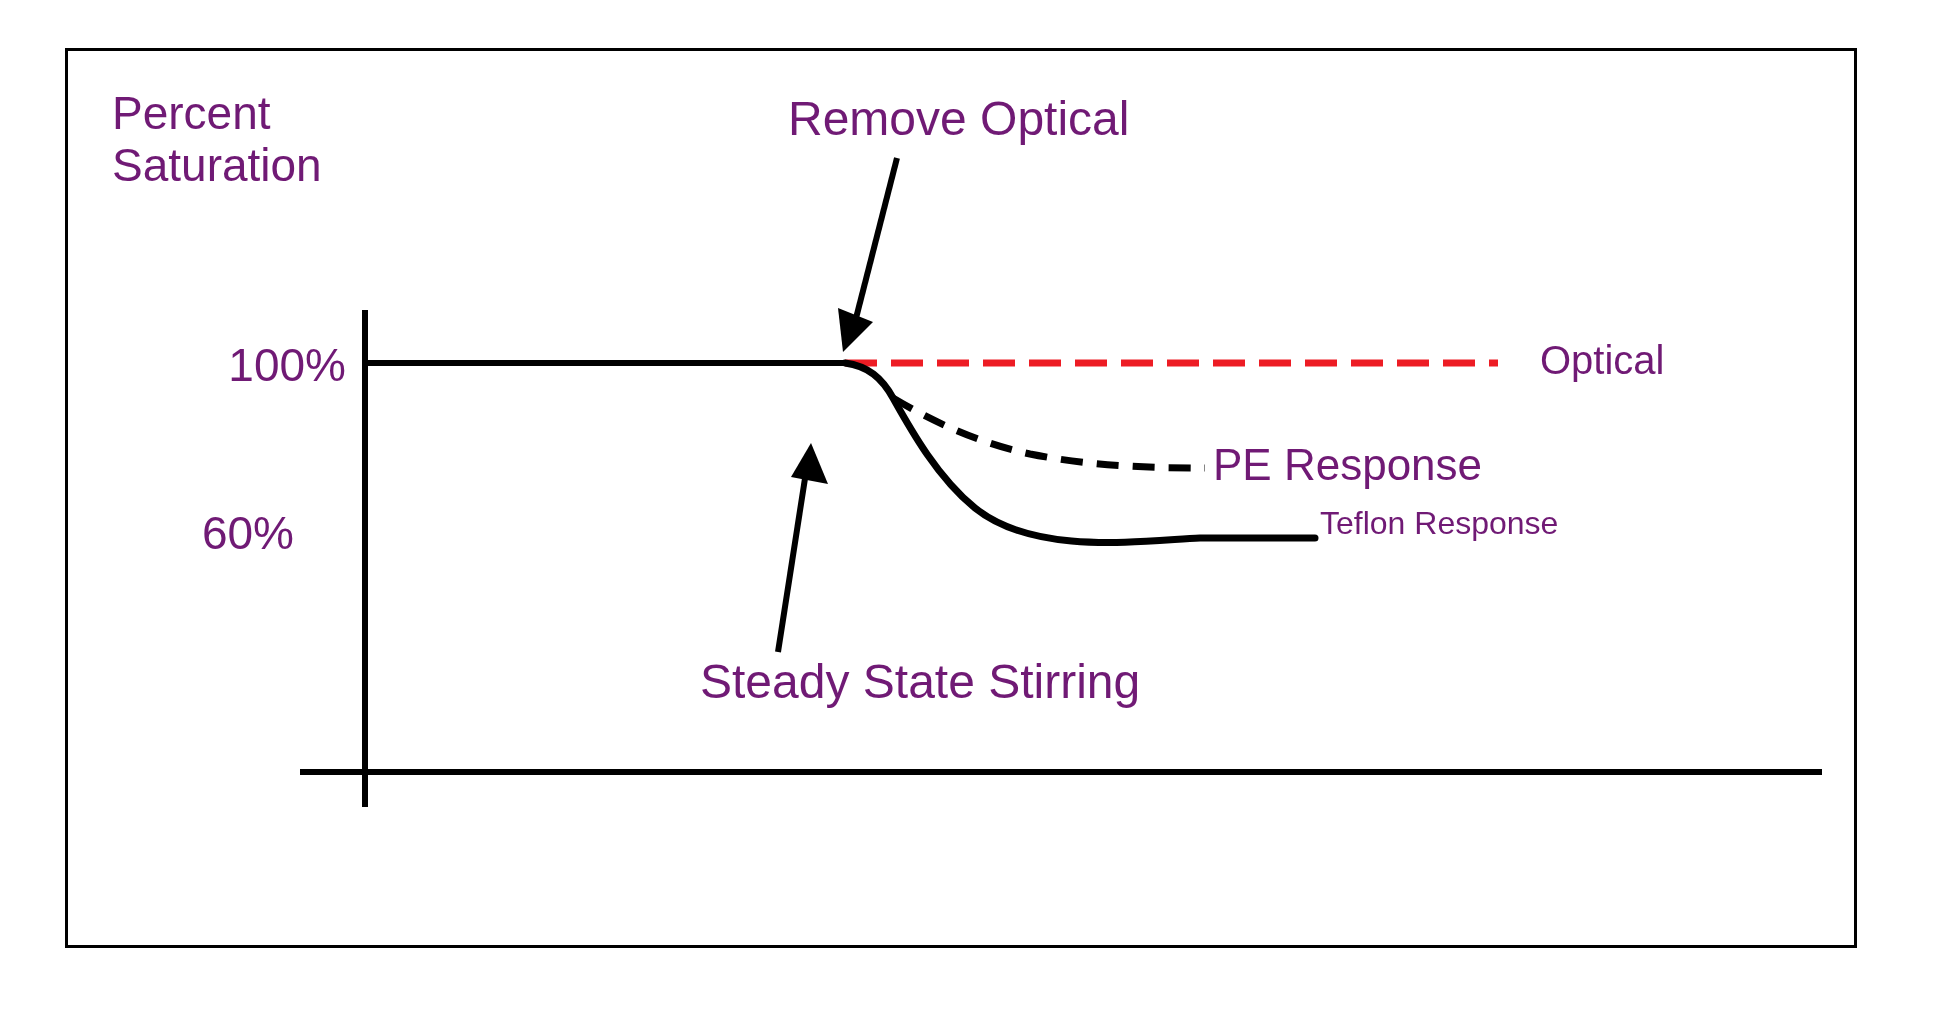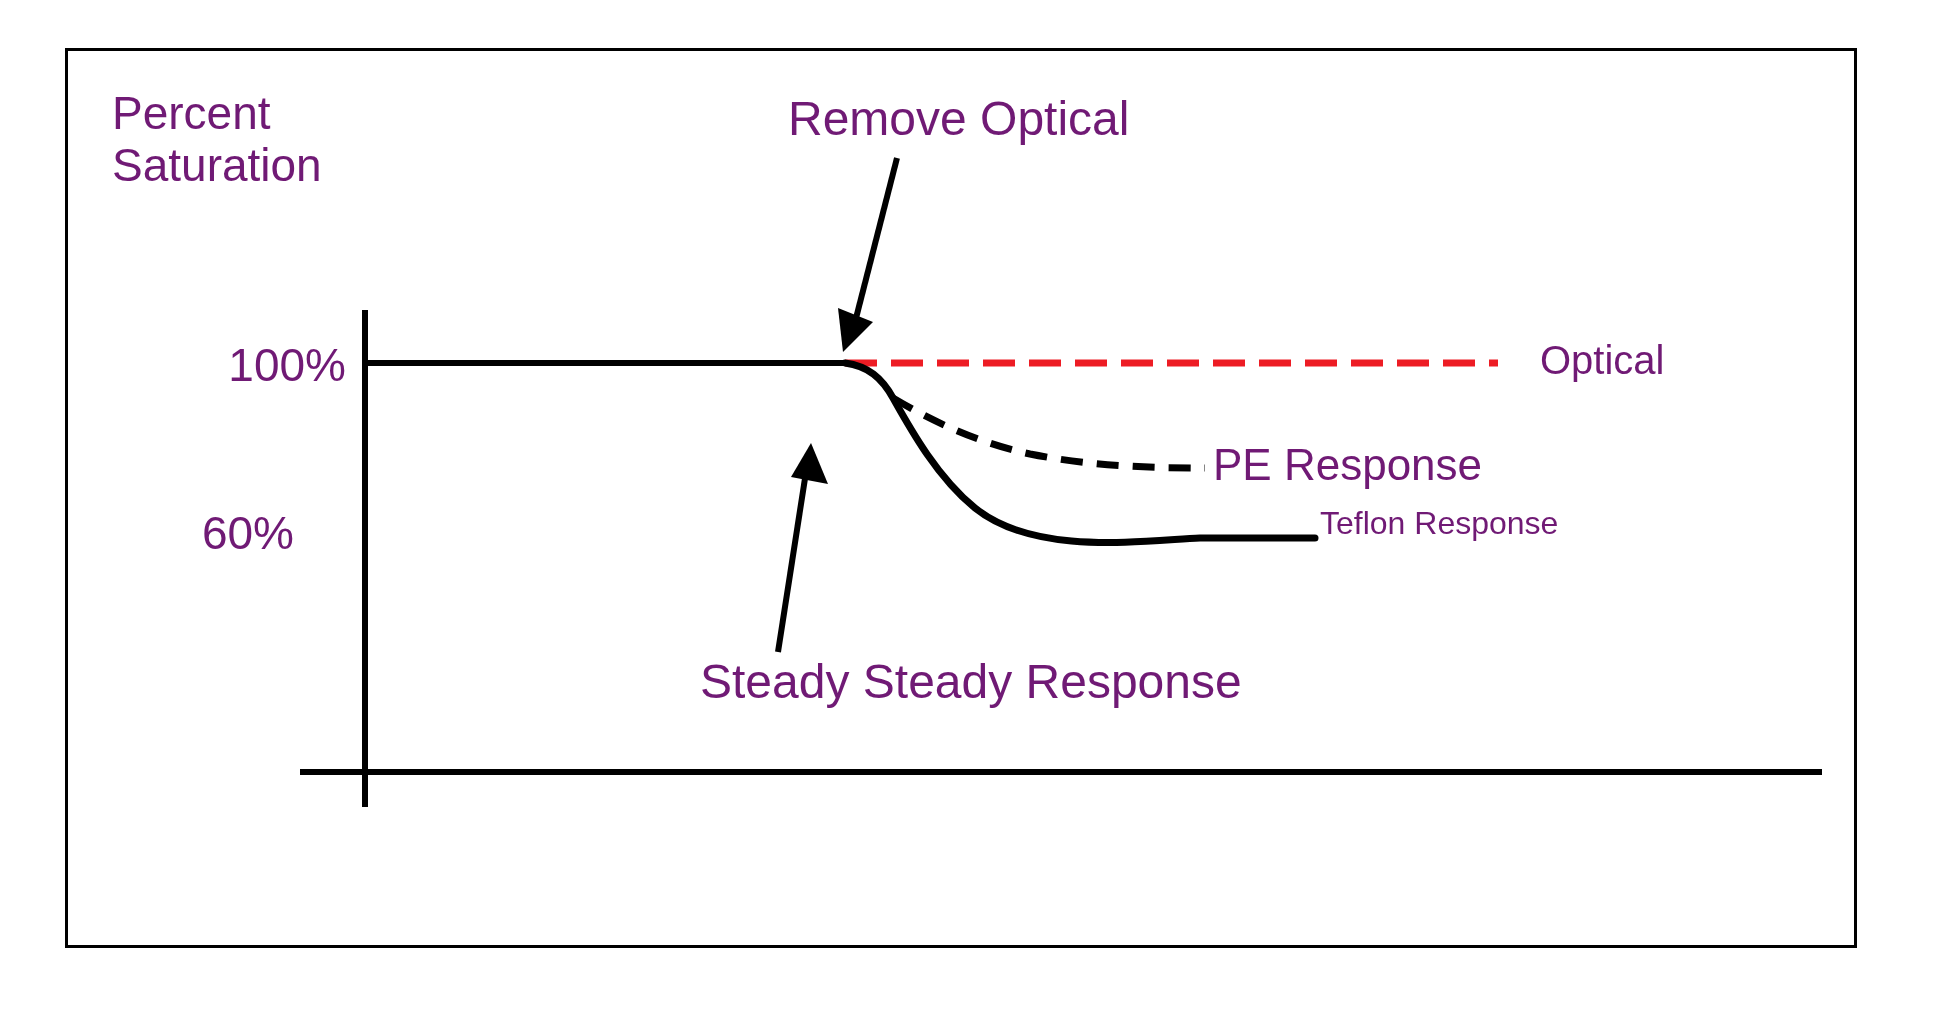--- a/index.html
+++ b/index.html
@@ -134,19 +134,19 @@
 
   </svg>
 
   <div class="txt" id="axis-label-y"><span>Percent</span><br><span>Saturation</span></div>
 
   <div class="txt" id="tick-label-100">100%</div>
   <div class="txt" id="tick-label-60">60%</div>
 
 
   <div class="txt" id="ann-remove-stirring">Remove Optical</div>
-  <div class="txt" id="ann-steady-state">Steady Steady Response</div>
+  <div class="txt" id="ann-steady-state">Steady State Stirring</div>
 
   <div class="txt" id="series-label-optical">Optical</div>
   <div class="txt" id="series-label-pe">PE Response</div>
   <div class="txt" id="series-label-teflon">Teflon Response</div>
 
 </div>
 
 </body></html>

